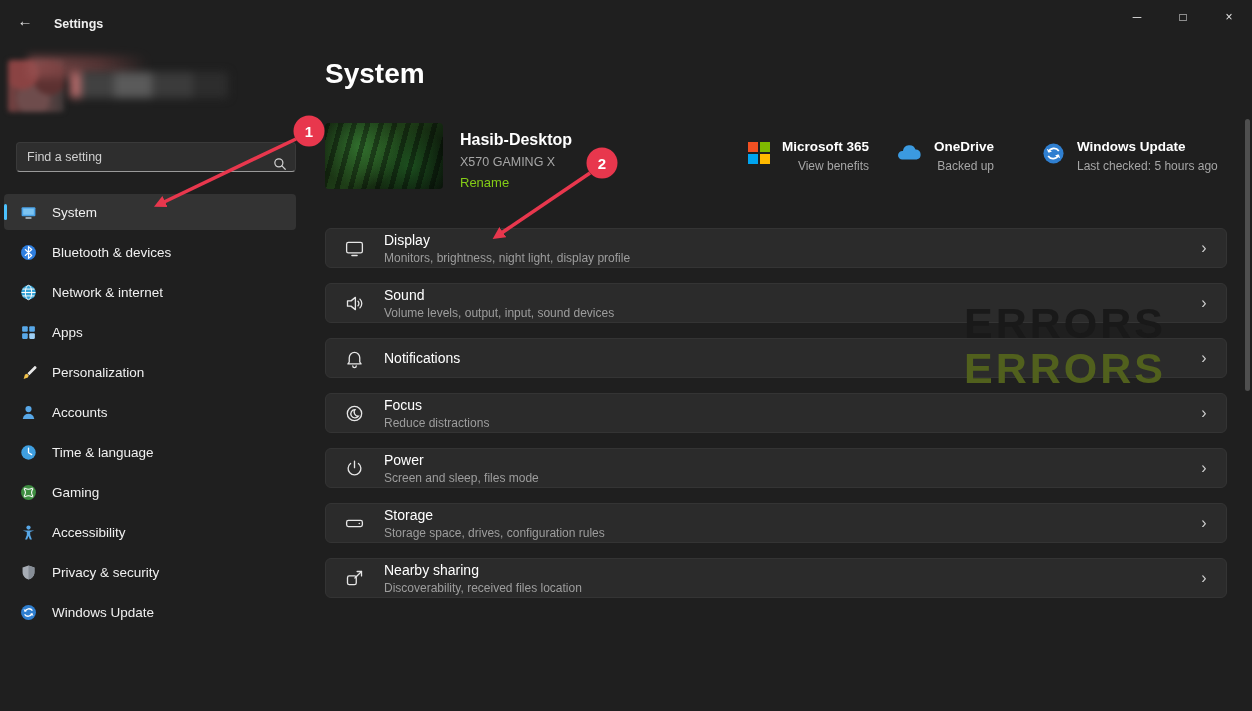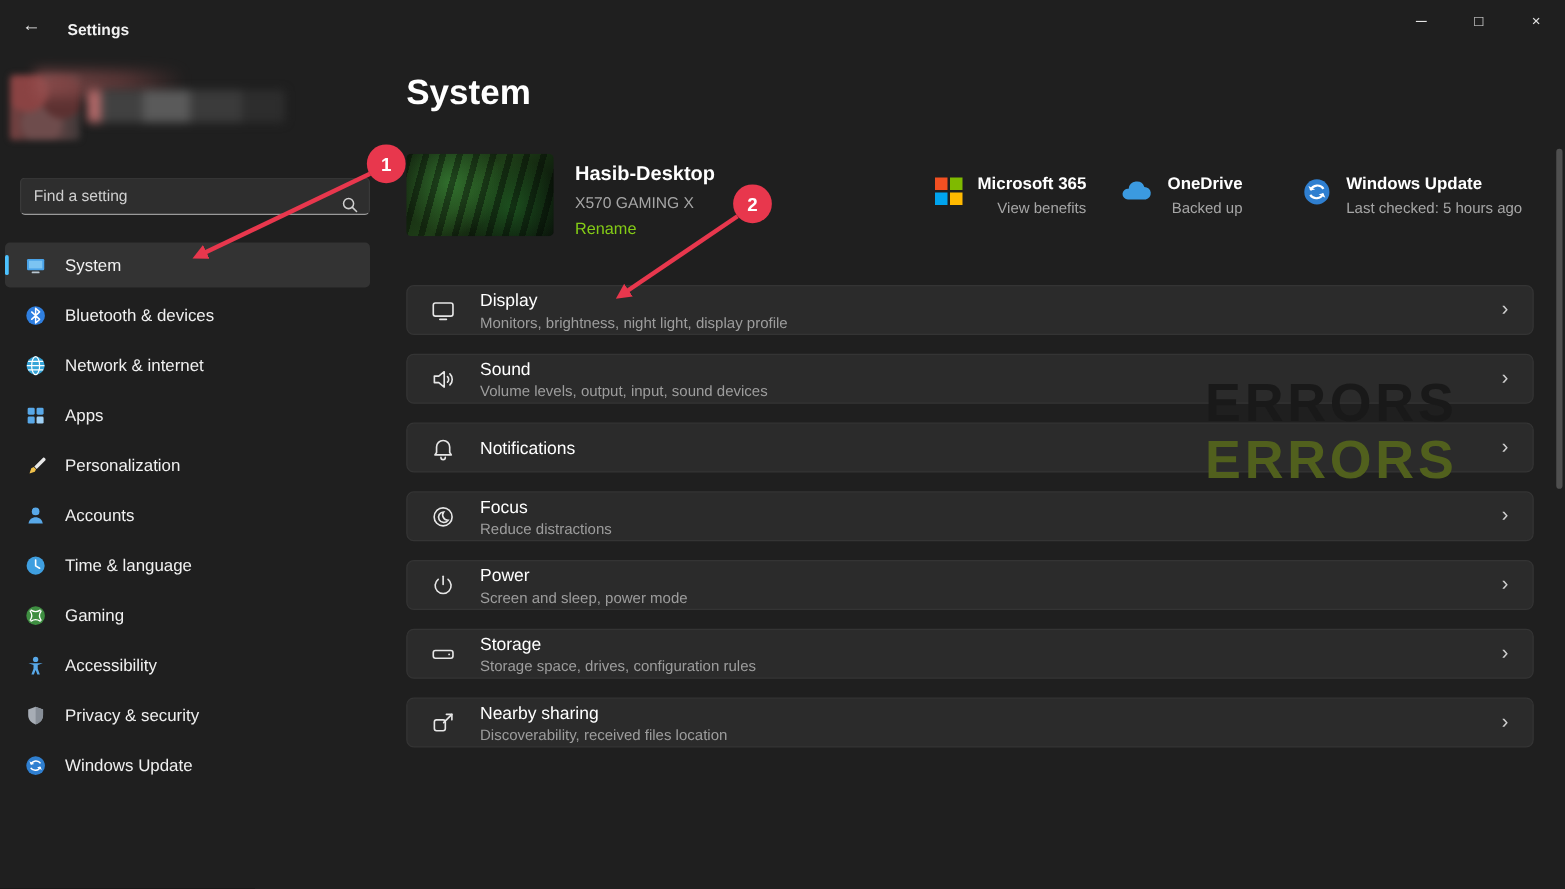--- a/index.html
+++ b/index.html
@@ -374,21 +374,21 @@
 
     <div class="card">
       <span class="card-icon">
         <svg width="21" height="21" viewBox="0 0 24 24" fill="none" stroke="currentColor" stroke-width="1.5" stroke-linecap="round">
             <path d="M12 3.5v7.5"></path>
             <path d="M7.5 6.2a7.3 7.3 0 1 0 9 0"></path>
           </svg>
       </span>
       <span class="card-text">
         <div class="card-title">Power</div>
-        <div class="card-sub">Screen and sleep, power mode</div>
+        <div class="card-sub">Screen and sleep, files mode</div>
       </span>
       <span class="card-chevron">›</span>
     </div>
 
     <div class="card">
       <span class="card-icon">
         <svg width="21" height="21" viewBox="0 0 24 24" fill="none" stroke="currentColor" stroke-width="1.5" stroke-linecap="round">
             <rect x="3" y="8.5" width="18" height="7" rx="2"></rect>
             <circle cx="17.5" cy="12" r="0.9" fill="currentColor" stroke="none"></circle>
           </svg>

